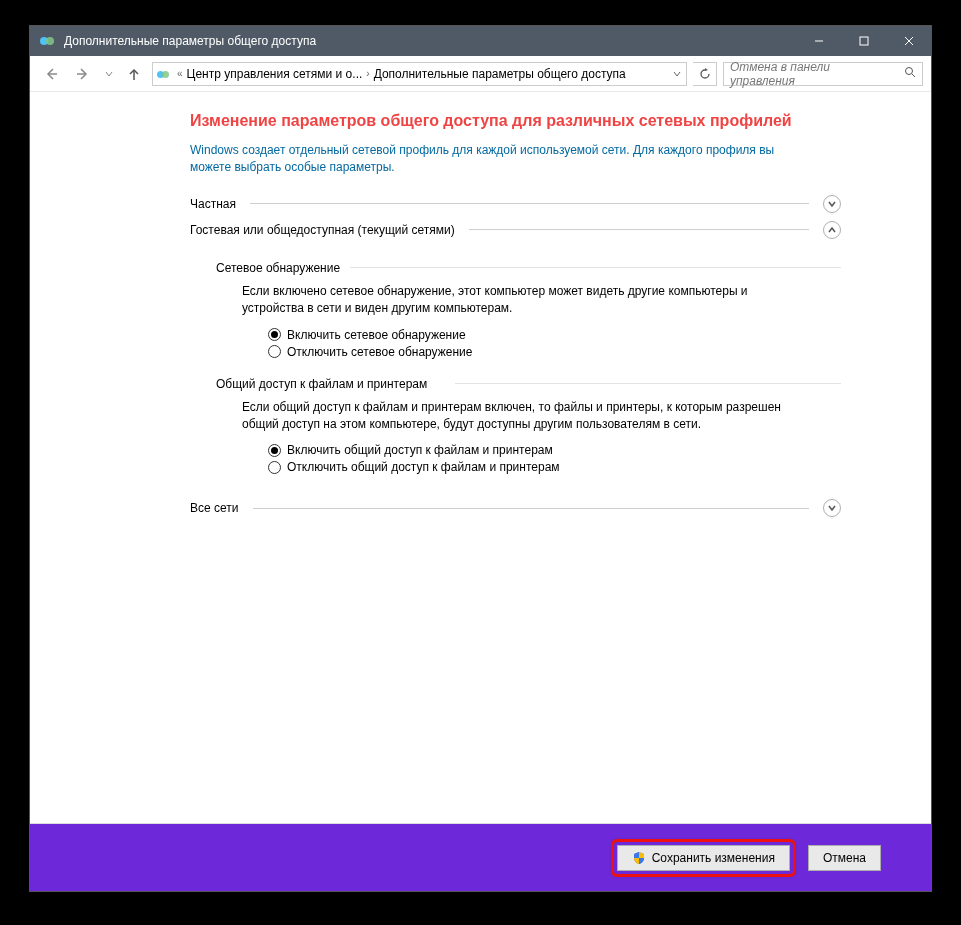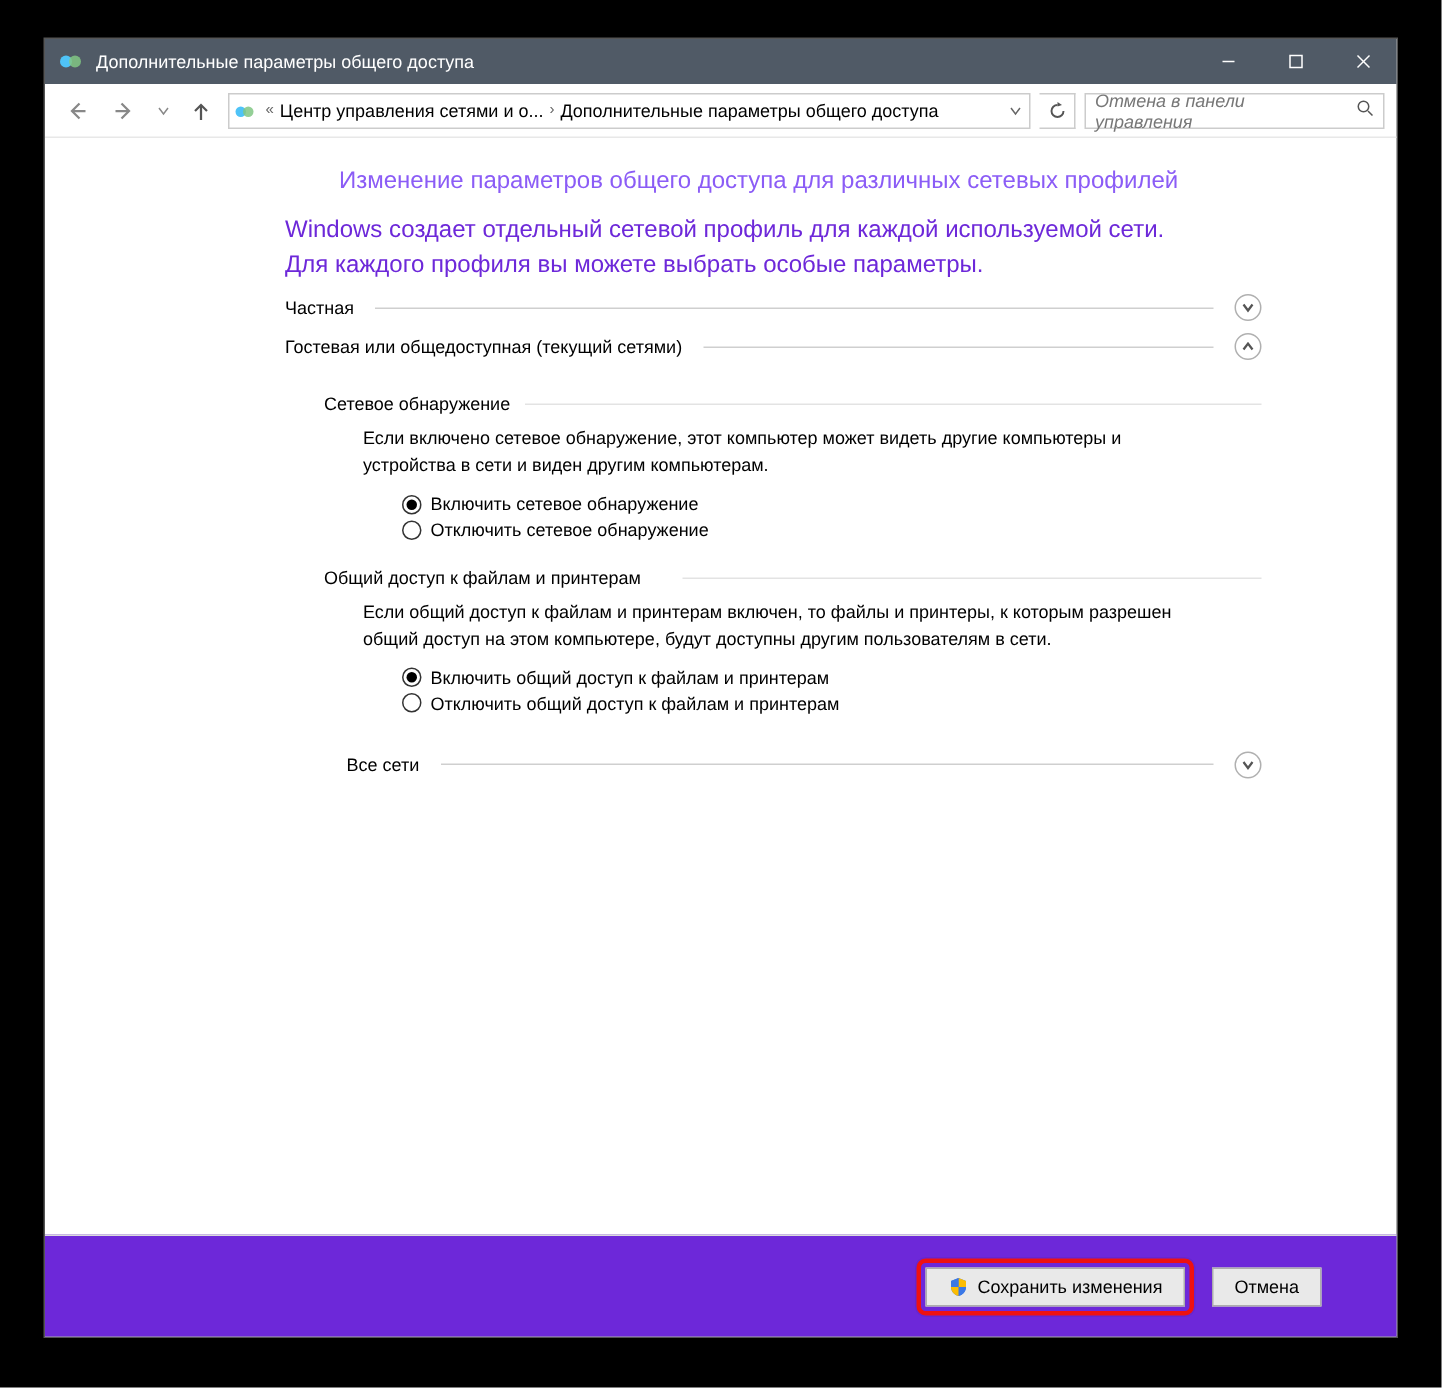--- a/index.html
+++ b/index.html
@@ -95,27 +95,26 @@
     color:#777;font-size:12px;font-style:italic;
     flex-shrink:0;
   }
   .search-box .mag {margin-left:auto;color:#555;}
   
   .content {
     flex:1; overflow:auto;
     padding: 20px 90px 0 160px;
   }
   .page-heading {
-    color:#8b5cf6;
+    color:#ef4444;
     font-size:16px;
-    font-weight:400;
+    font-weight:700;
     margin-bottom:12px;
-    margin-left:36px;
-  }
-  .page-desc { color:#6d28d9; font-size:16px; line-height:1.45; margin-bottom:8px; max-width:600px;}
+  }
+  .page-desc { color:#0369a1; font-size:12px; line-height:1.45; margin-bottom:18px; max-width:600px;}
   
   .expander {
     display:flex;align-items:center;gap:10px;margin:8px 0;
   }
   .expander-title { color:#000; font-size:12px; white-space:nowrap;}
   .expander-line { flex:1; border-bottom:1px solid #cfcfcf; height:0; margin:0 4px;}
   .expander-btn {
     width:18px;height:18px;border:1px solid #b0b0b0;border-radius:50%;
     display:flex;align-items:center;justify-content:center;color:#555;flex-shrink:0;
   }
@@ -285,21 +284,21 @@
           <span class="rbtn checked"></span>
           <span>Включить общий доступ к файлам и принтерам</span>
         </div>
         <div class="radio-row">
           <span class="rbtn"></span>
           <span>Отключить общий доступ к файлам и принтерам</span>
         </div>
       </div>
     </div>
 
-    <div class="expander" style="margin-top:16px;margin-left:41px;">
+    <div class="expander" style="margin-top:16px;">
       <span class="expander-title">Все сети</span>
       <span class="expander-line"></span>
       <span class="expander-btn">
         <svg viewBox="0 0 10 10">
             <polyline points="2,3 5,7 8,3"></polyline>
           </svg>
       </span>
     </div>
   </div>
 

